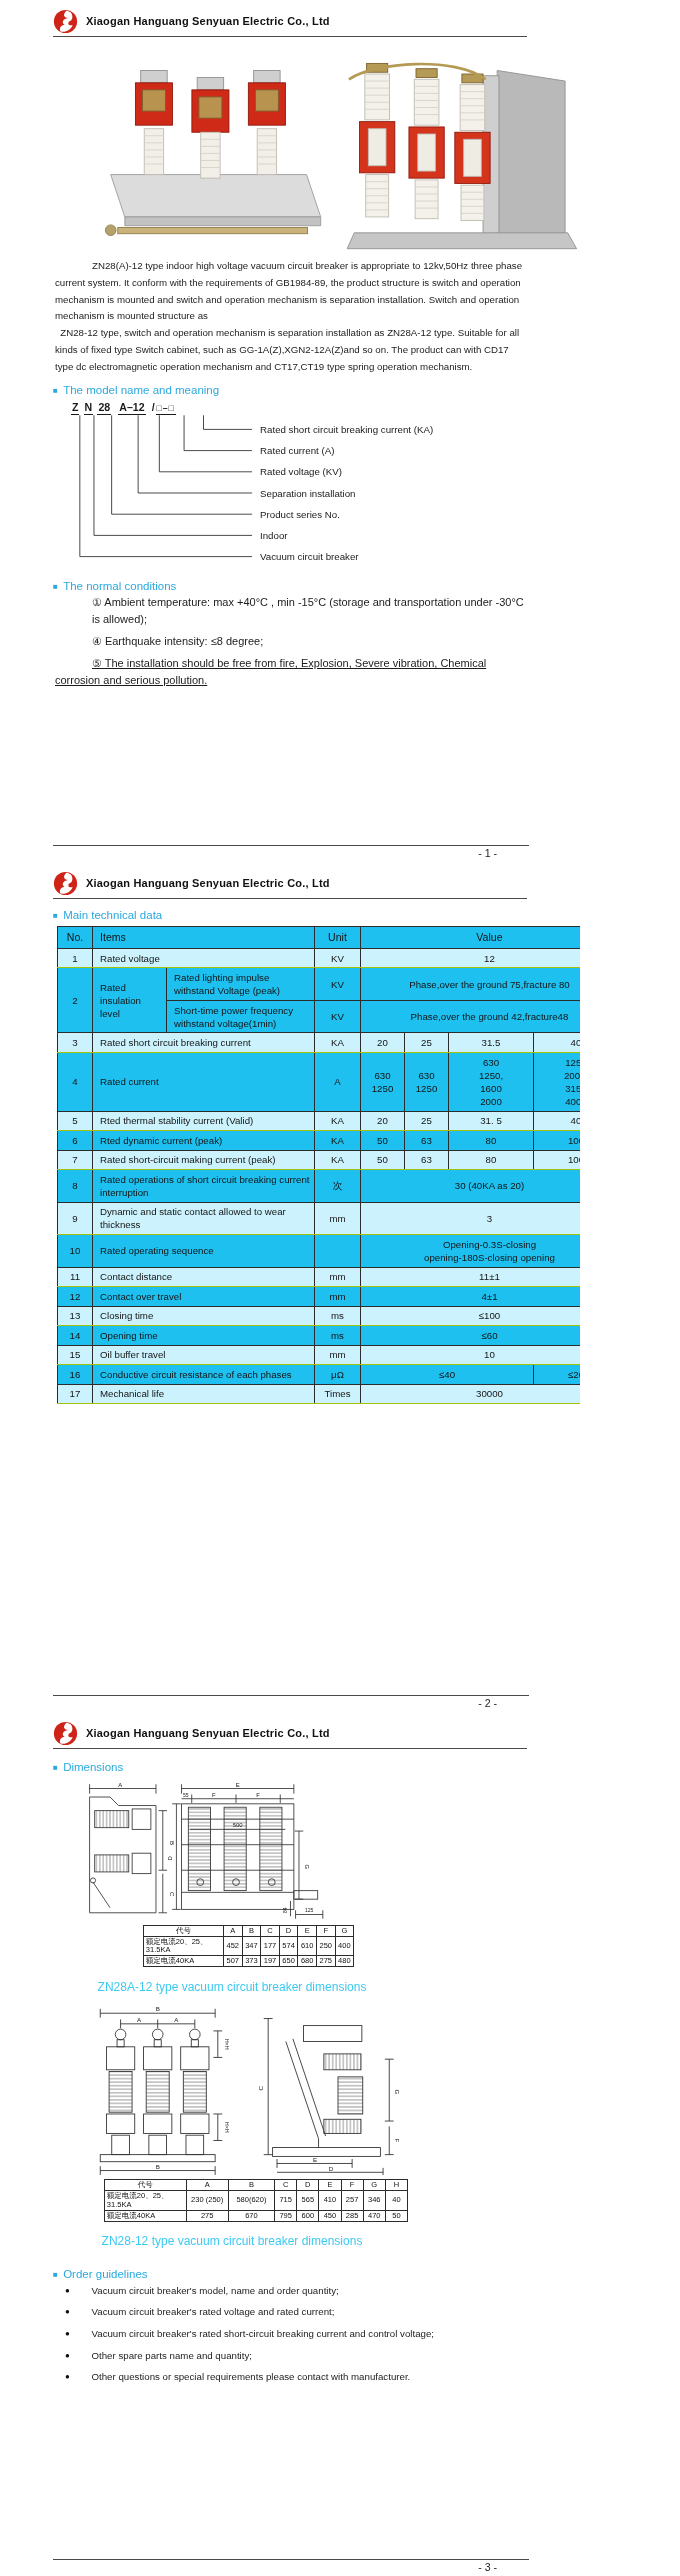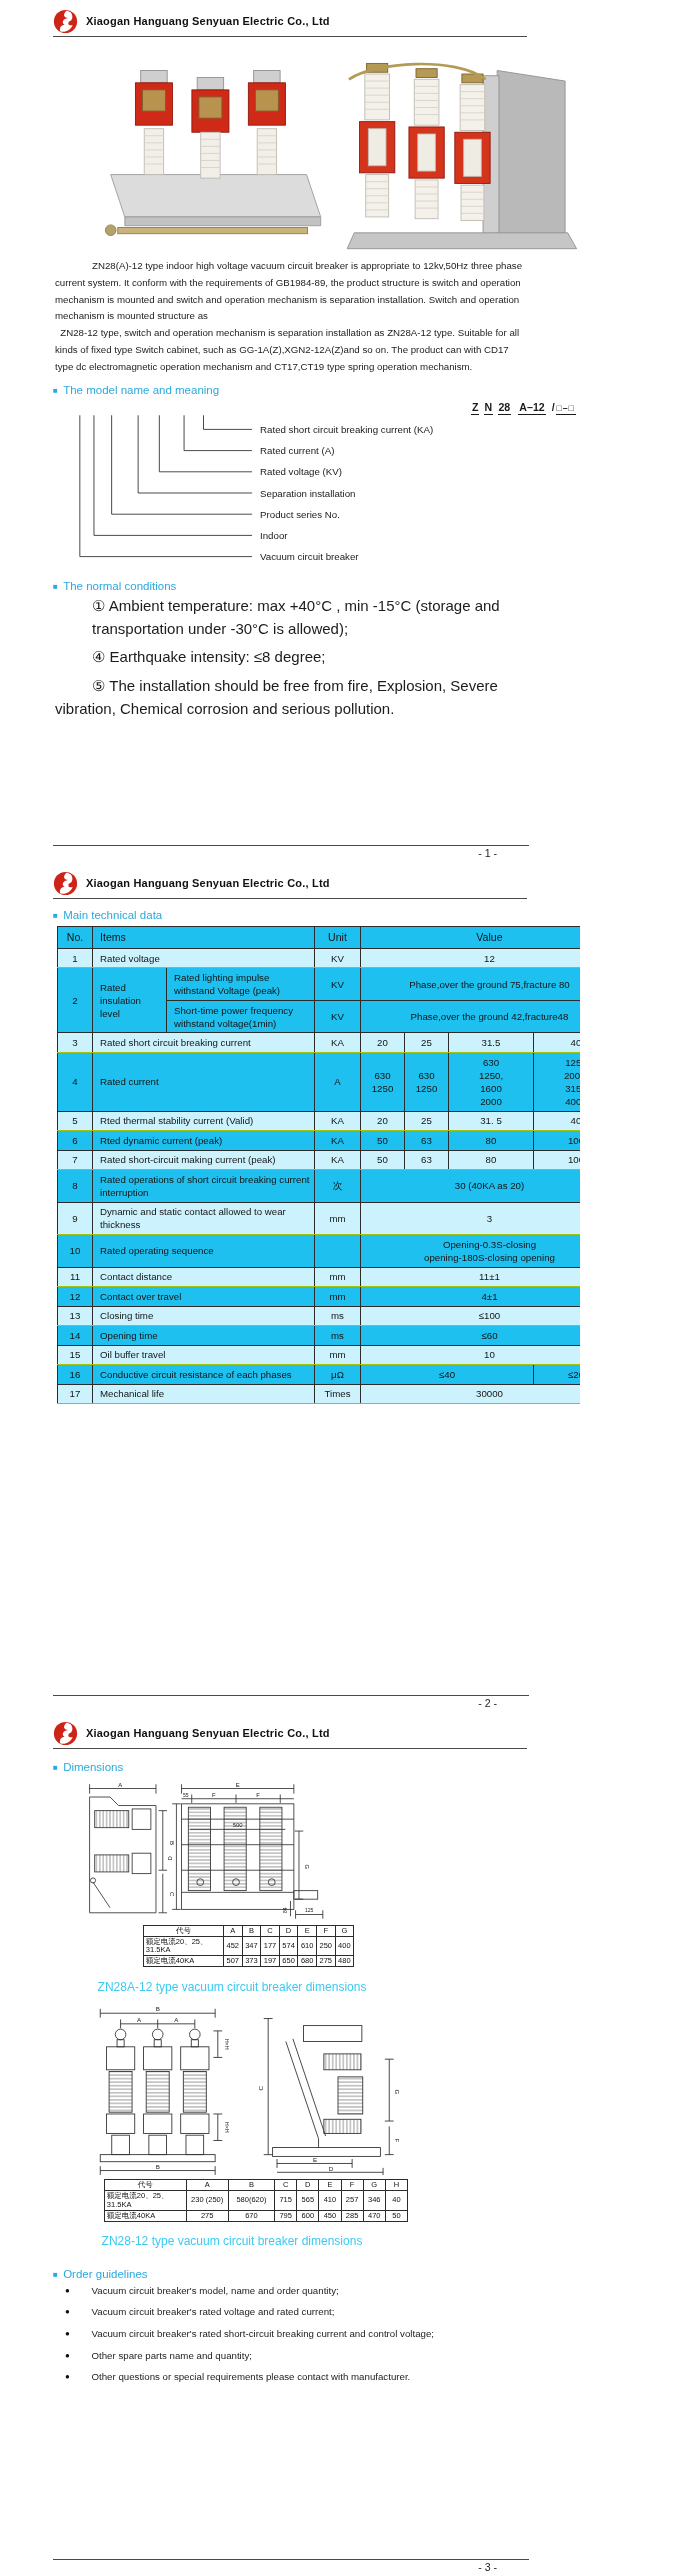--- a/index.html
+++ b/index.html
@@ -23,29 +23,29 @@
 
   .sec-head { margin: 8.8px 0 1.8px 53px; font-size: 11.5px; color: #2ba9de; }
   .sec-head .sq { font-size: 8px; vertical-align: 0.9px; margin-right: 5.3px; color: #2ba9de; }
 
   .photo-wrap { margin: 7px 0 1.8px 84px; }
 
   .body-text { margin: 1.8px 55px 0 55px; font-size: 9.7px; line-height: 1.72; color: #1c1c1c; }
   .indent1 { text-indent: 37px; }
   .indent-sm { text-indent: 5.3px; }
 
-  .model-code { margin: 5.3px 0 0 71px; font-size: 10.6px; font-weight: bold; color: #1a1a1a; text-align: right; }
+  .model-code { margin: 5.3px 0 0 71px; font-size: 10.6px; font-weight: bold; color: #1a1a1a; }
   .model-code .seg { border-bottom: 1.3px solid #1a1a1a; padding: 0 0.9px 0.9px; margin-right: 4.4px; }
   .model-code .slash { margin: 0 0.9px 0 1.8px; }
   .model-code .boxes { font-size: 8.8px; letter-spacing: 0.9px; }
   .model-svg { margin: 1.8px 0 0 71px; display: block; }
 
-  .cond-list { margin: 1.8px 55px 0 55px; font-size: 15px; line-height: 1.55; color: #1c1c1c; }
+  .cond-list { margin: 1.8px 55px 0 55px; font-size: 11px; line-height: 1.55; color: #1c1c1c; }
   .cond-list p { margin-bottom: 5.3px; padding-left: 37px; }
-  .cond-list p.hang { padding-left: 0; text-indent: 37px; }
+  .cond-list p.hang { padding-left: 0; text-indent: 37px; text-decoration: underline; }
 
   table { border-collapse: collapse; }
 
   .tt { table-layout: fixed; width: 562px; margin: 4.4px 0 0 57px; font-size: 9.7px;
     text-align: center; color: #141414; }
   .tt th, .tt td { border: 0.9px solid #2c2c2c; padding: 2.7px 3.5px; line-height: 1.35;
     overflow: hidden; }
   .tt tr.c > th, .tt tr.c > td { background: #1ec0f0; }
   .tt tr.p > td { background: #ccf3fd; border-bottom: 1.8px solid #a3c20b; }
   .tt td.rs { background: #1ec0f0; }

